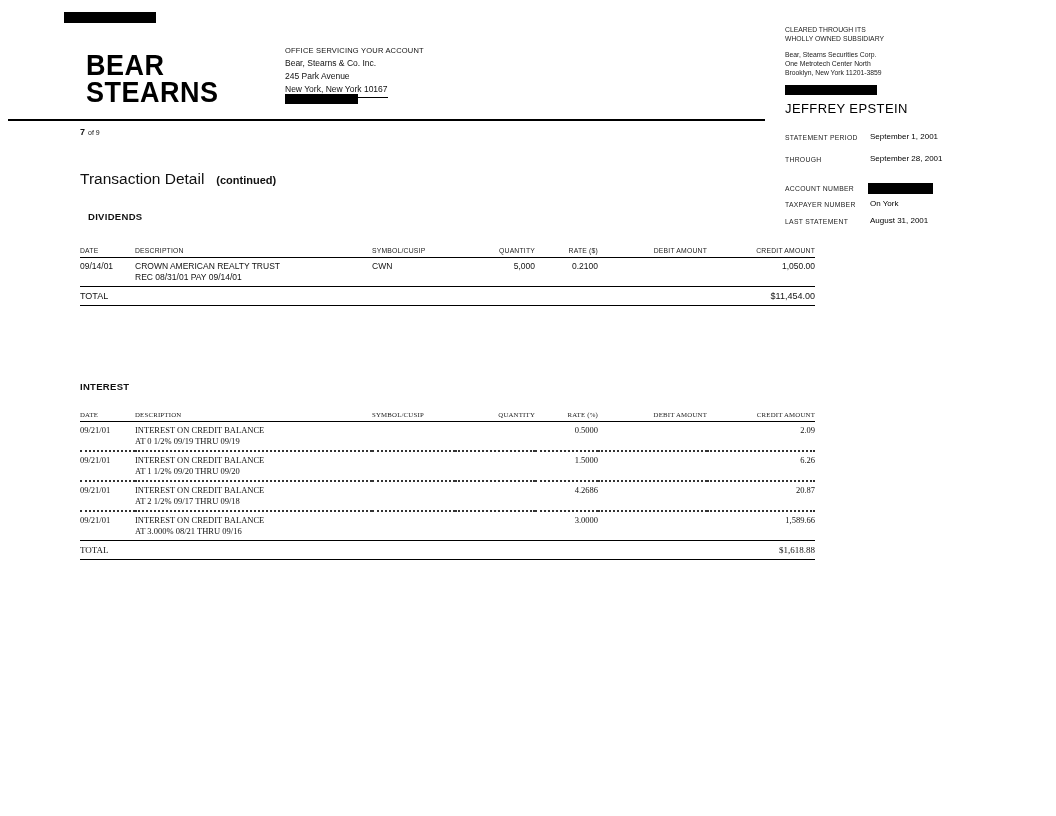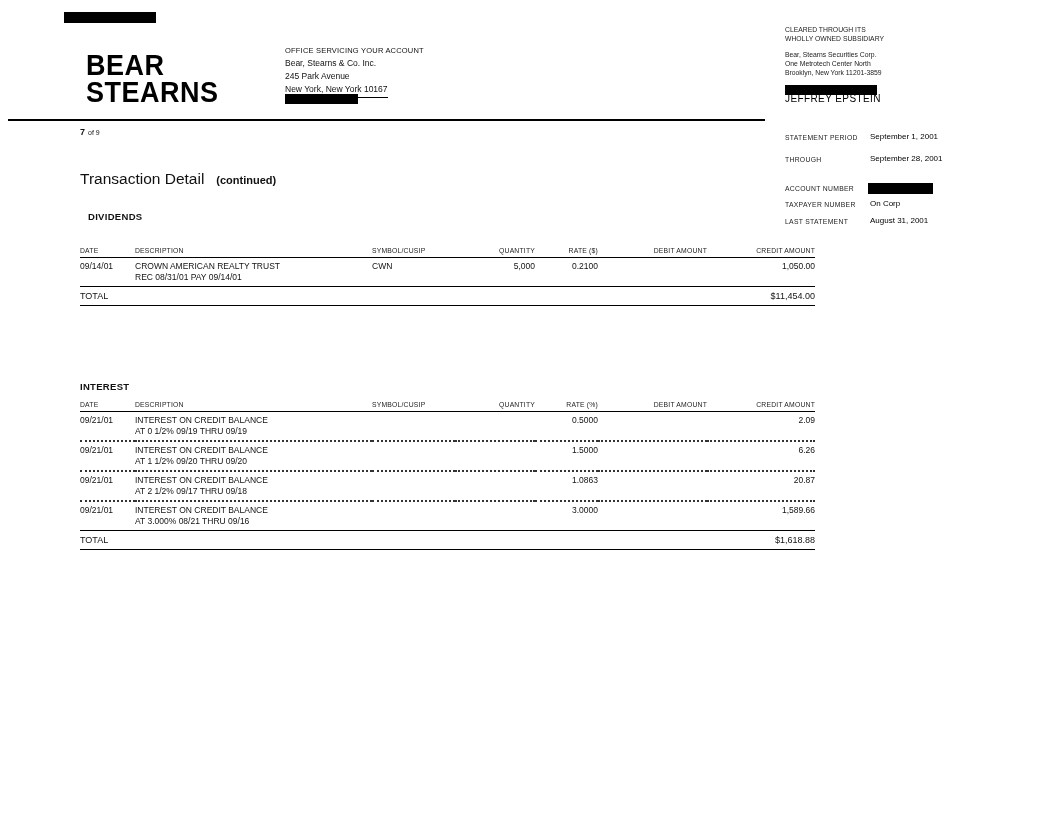--- a/index.html
+++ b/index.html
@@ -16,21 +16,21 @@
   .logo { position:absolute; left:86px; top:52px; font-weight:bold; color:#000;
           font-size:27px; line-height:0.92; letter-spacing:0.5px; transform:scaleY(1.08);
           transform-origin:left top; }
 
   .office { position:absolute; left:285px; top:44px; font-size:8.5px; line-height:13px; }
   .office .small-caps { font-size:7.5px; letter-spacing:0.2px; }
   .office .underlined { border-bottom:1px solid #000; display:inline-block; padding-bottom:1px; }
 
   .clearing { position:absolute; left:785px; top:25px; font-size:6.8px; line-height:9px; color:#222; }
   .clearing .grp { margin-top:7px; }
-  .holder-name { position:absolute; left:785px; top:93px; font-size:10px; letter-spacing:0.4px; color:#000; }
+  .holder-name { position:absolute; left:785px; top:101px; font-size:13px; letter-spacing:0.4px; color:#000; }
 
   .hrule { position:absolute; left:8px; top:119px; width:757px; height:2px; background:#000; }
 
   .pagination { position:absolute; left:80px; top:127px; font-size:7px; }
   .pagination .pg { font-weight:bold; font-size:9px; margin-right:3px; }
 
   .info-row { position:absolute; left:785px; display:flex; align-items:flex-start; }
   .info-label { width:85px; font-size:6.8px; letter-spacing:0.3px; color:#222; padding-top:1.5px; }
   .info-value { font-size:8px; color:#000; white-space:nowrap; }
   .ir-1 { top:132px; } .ir-2 { top:154px; } .ir-3 { top:183px; } .ir-4 { top:199px; } .ir-5 { top:216px; }
@@ -38,21 +38,21 @@
   .doc-title { position:absolute; left:80px; top:170px; }
   .doc-title .main { font-size:15.5px; font-weight:normal; }
   .doc-title .cont { font-size:11px; font-weight:bold; margin-left:12px; }
 
   .section-title { position:absolute; left:80px; font-size:9.5px; font-weight:bold; letter-spacing:0.3px; }
   .st-dividends { top:211px;padding-left:8px; }
   .st-interest  { top:381px; }
 
   .txn-table { position:absolute; left:80px; width:735px; border-collapse:collapse; table-layout:fixed; }
   .tbl-dividends { top:247px; }
-  .tbl-interest  { top:401px; }
+  .tbl-interest  { top:411px;font-family:Liberation Serif, serif; }
 
   .txn-table th { font-size:6.8px; font-weight:normal; color:#222; letter-spacing:0.2px;
                   border-bottom:1px solid #000; padding:0 0 3px 0; white-space:nowrap; }
   .txn-table td { font-size:8.5px; vertical-align:top; padding:3px 0 4px 0; white-space:nowrap; }
   .al { text-align:left; }
   .ar { text-align:right; }
   .subline { margin-top:1px; font-size:8.5px; }
   .row-dotted td { border-bottom:2px dotted #333; }
   .row-solid  td { border-bottom:1px solid #000; }
   .total-row  td { font-size:9px; padding:4px 0 4px 0; border-bottom:1px solid #000; }
@@ -105,21 +105,21 @@
   <div class="info-row ir-2">
     <span class="info-label">THROUGH</span>
     <span class="info-value">September 28, 2001</span>
   </div>
   <div class="info-row ir-3">
     <span class="info-label">ACCOUNT NUMBER</span>
   </div>
   <div class="redact redact-account"></div>
   <div class="info-row ir-4">
     <span class="info-label">TAXPAYER NUMBER</span>
-    <span class="info-value">On Corp</span>
+    <span class="info-value">On York</span>
   </div>
   <div class="info-row ir-5">
     <span class="info-label">LAST STATEMENT</span>
     <span class="info-value">August 31, 2001</span>
   </div>
 
   <div class="doc-title">
     <span class="main">Transaction Detail</span><span class="cont">(continued)</span>
   </div>
 
@@ -215,21 +215,21 @@
         <td class="ar">6.26</td>
       </tr>
       <tr class="row-dotted">
         <td class="al">09/21/01</td>
         <td class="al">
           <div>INTEREST ON CREDIT BALANCE</div>
           <div class="subline">AT 2 1/2% 09/17 THRU 09/18</div>
         </td>
         <td class="al"></td>
         <td class="ar"></td>
-        <td class="ar">1.0863</td>
+        <td class="ar">4.2686</td>
         <td class="ar"></td>
         <td class="ar">20.87</td>
       </tr>
       <tr class="row-solid">
         <td class="al">09/21/01</td>
         <td class="al">
           <div>INTEREST ON CREDIT BALANCE</div>
           <div class="subline">AT 3.000% 08/21 THRU 09/16</div>
         </td>
         <td class="al"></td>

